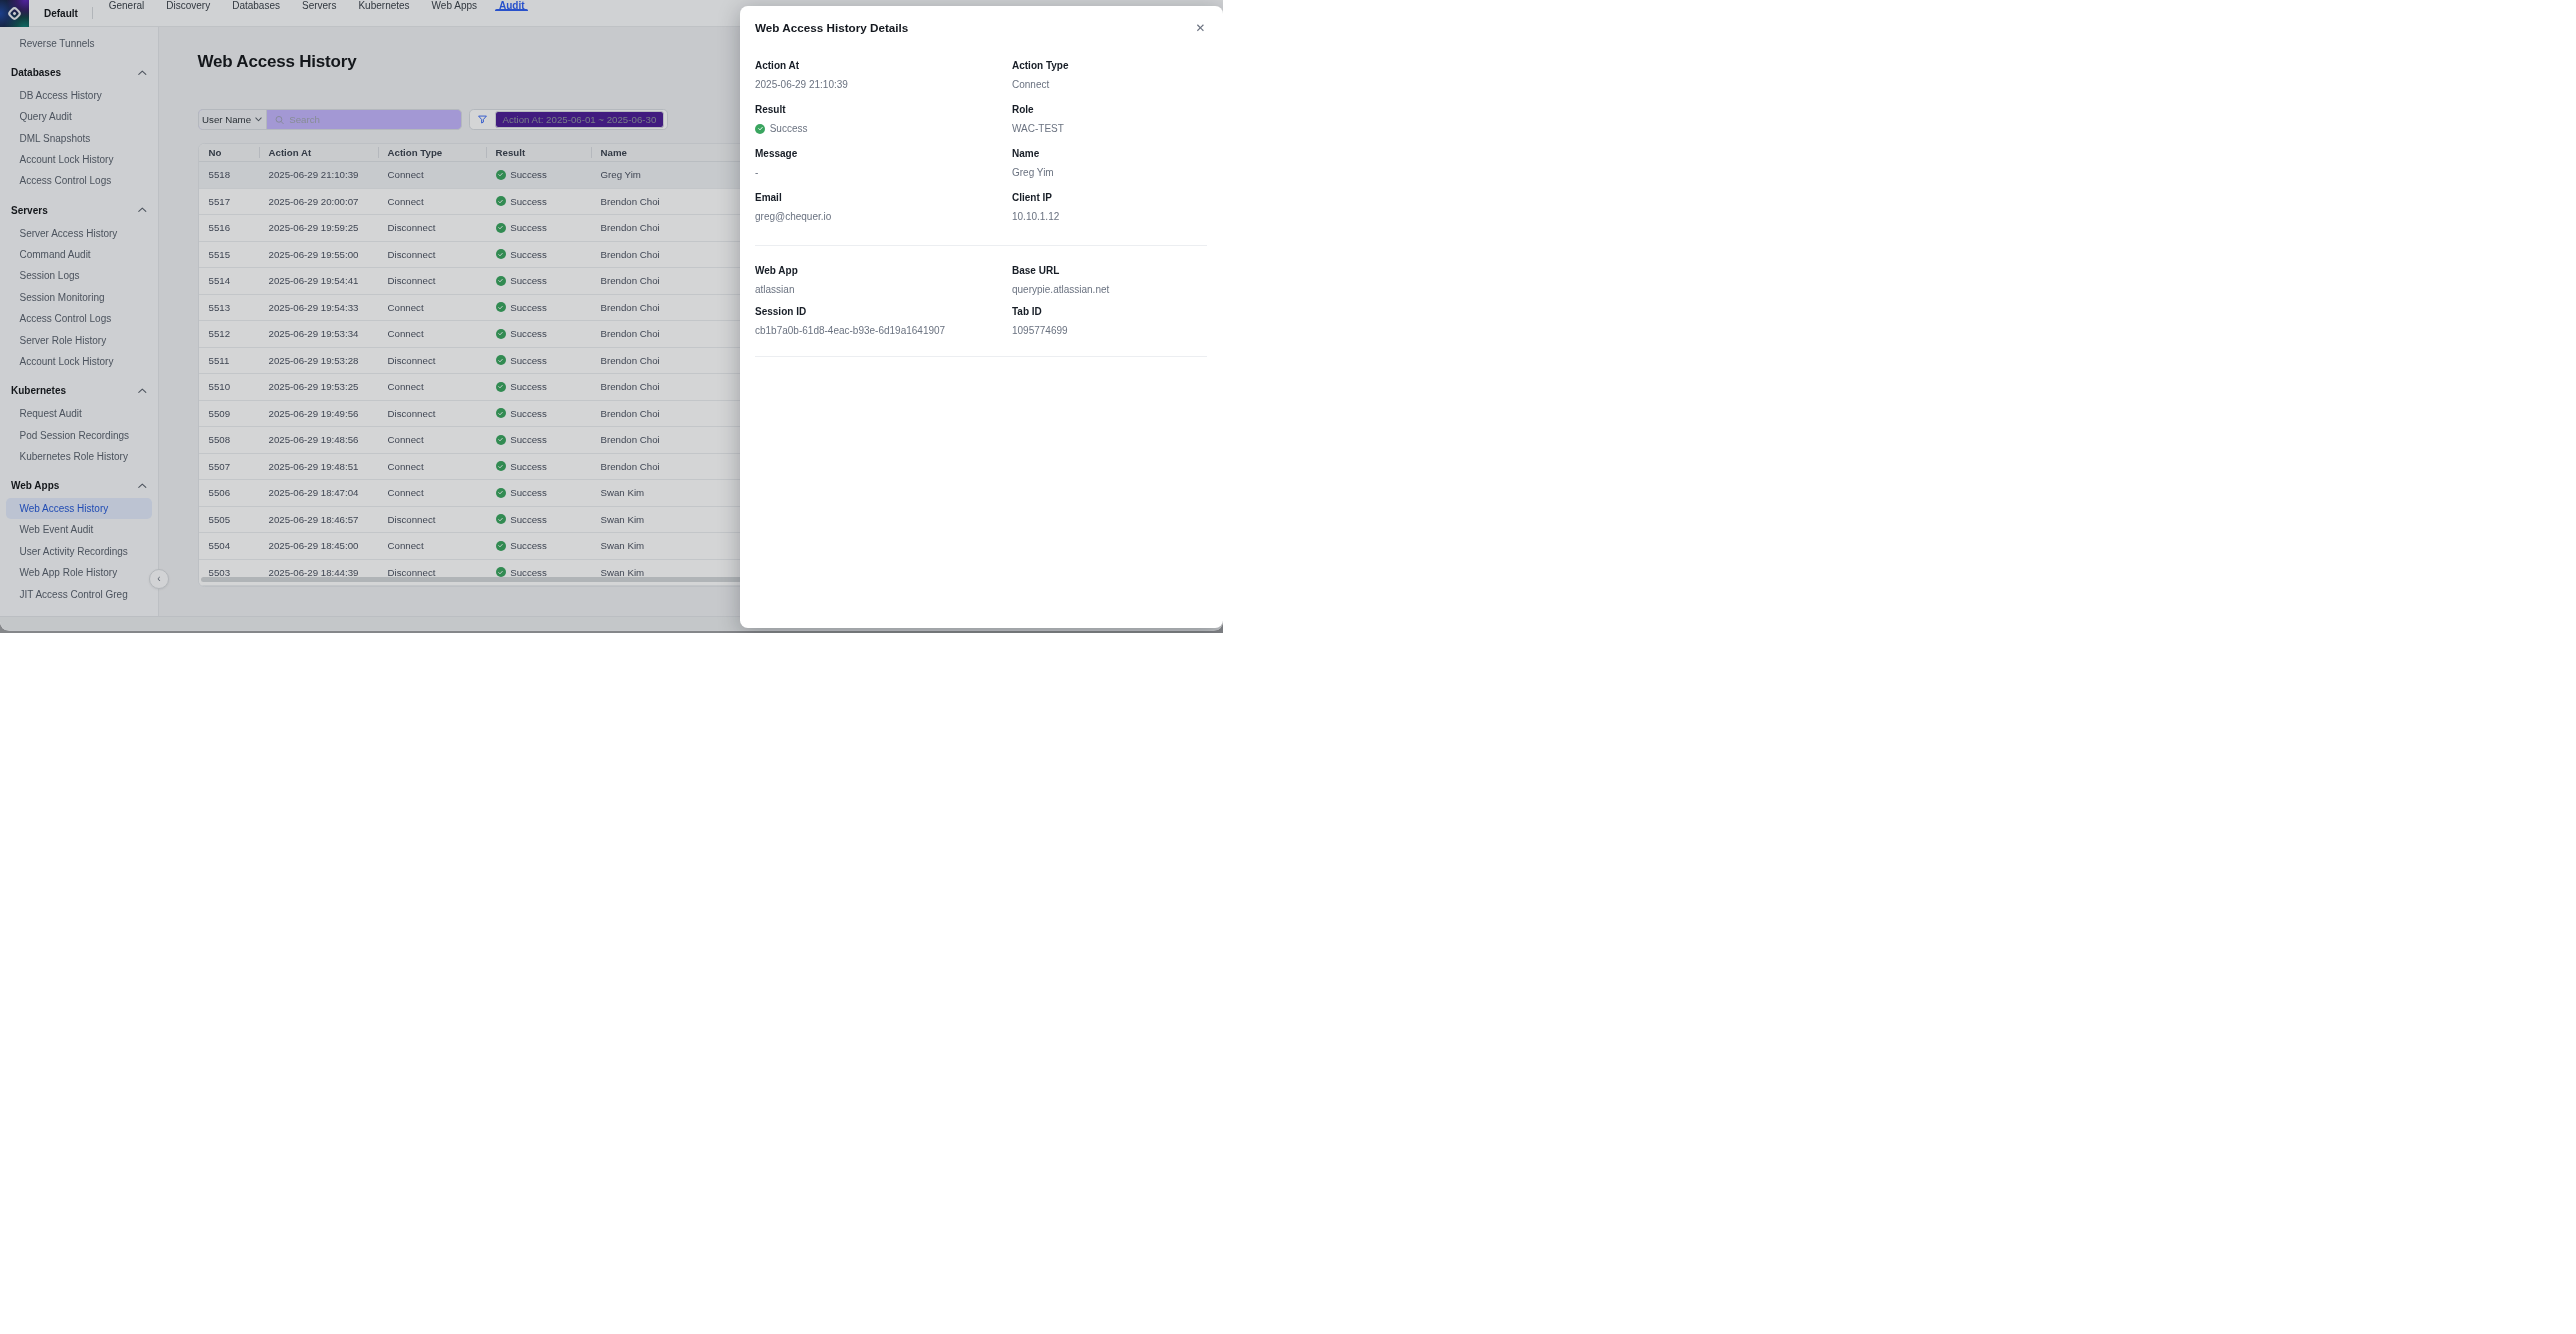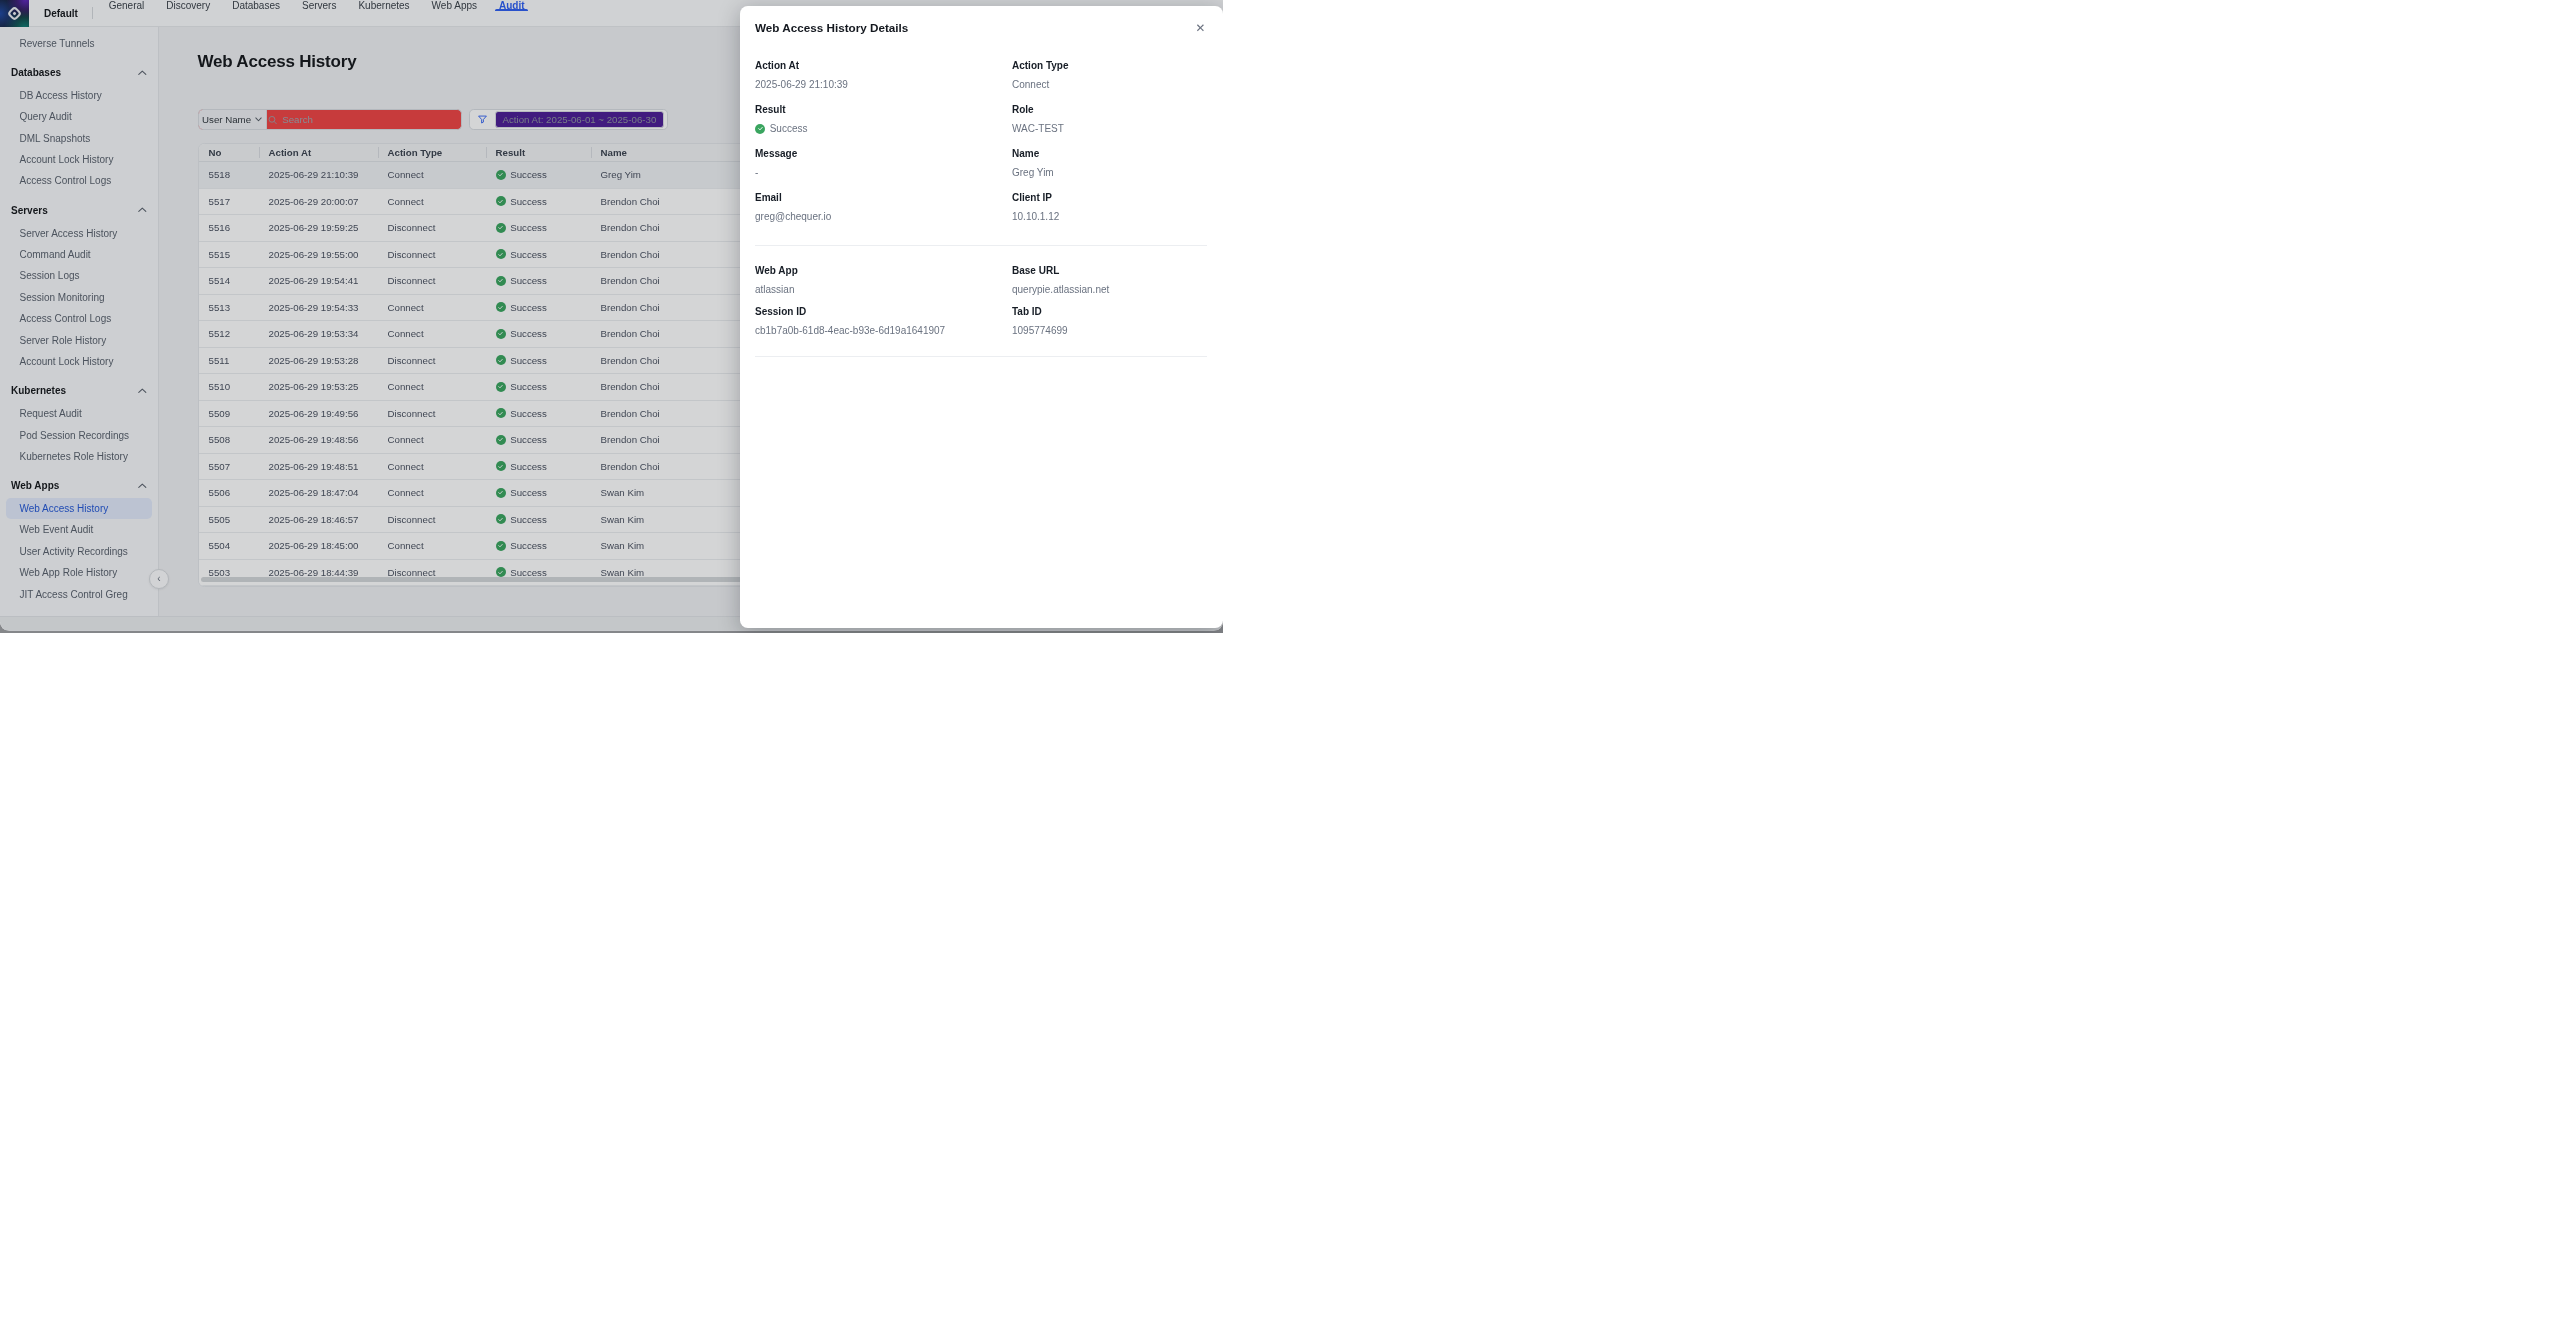--- a/index.html
+++ b/index.html
@@ -38,24 +38,24 @@
   .side-entry.t-item.is-active { background:#e2eafa; color:#2457d6; font-weight:500; margin:0 6.2px; padding-left:13.3px; border-radius:4.7px; }
   .chev-up { stroke:#5b636e; }
   .collapse-btn { position:absolute; left:149px; top:569px; width:20px; height:20px; border-radius:50%;
                   background:#fdfdfe; border:0.8px solid #d8dbdf; z-index:3; display:flex; align-items:center; justify-content:center;
                   color:#6a727d; font-size:10px; line-height:1; cursor:pointer; box-shadow:0 0.8px 2.3px rgba(20,25,35,.08); }
 
   
   .main { flex:1; position:relative; padding:22.6px 12.5px 0 26.5px; }
   .page-title { font-size:17px; line-height:23.4px; font-weight:700; color:#15181c; letter-spacing:-0.2px; }
   .filter-bar { margin-top:36px; display:flex; gap:7px; height:21px; }
-  .filter-group1 { display:flex; width:264px; border:0.8px solid #d8dce1; border-radius:4.7px; overflow:hidden; background:#ef4444; }
+  .filter-group1 { display:flex; width:264px; border:0.8px solid #d8dce1; border-radius:4.7px; overflow:hidden; background:#c4b5fd; }
   .field-select { width:68px; background:#eef0f3; border-right:0.8px solid #d8dce1; display:flex; align-items:center; justify-content:center; gap:3.9px;
                   font-size:9.7px; color:#30363d; cursor:pointer; }
-  .search-wrap { flex:1; display:flex; align-items:center; padding-left:1px; gap:5.5px; }
+  .search-wrap { flex:1; display:flex; align-items:center; padding-left:8px; gap:5.5px; }
   .search-wrap input { border:none; outline:none; font-size:9.7px; color:#30363d; width:100%; background:transparent; font-family:inherit; }
   .search-wrap input::placeholder { color:#a1a7b0; }
   .filter-group2 { display:flex; align-items:center; border:0.8px solid #d8dce1; border-radius:4.7px; background:#fff; padding:0 3.1px 0 7px; gap:7px; }
   .date-chip { height:16.4px; display:flex; align-items:center; padding:0 7px; border:0.8px solid #dcdfe3; background:#4c1d95;
                border-radius:3.1px; font-size:9.7px; color:#8e959f; }
 
   
   .table-card { margin-top:12.5px; background:#fff; border:0.8px solid #e3e6ea; border-radius:6.2px; height:444px; overflow:hidden; position:relative; }
   .thead { display:flex; height:18.7px; background:#f2f3f5; border-bottom:0.8px solid #dfe2e6; align-items:center; }
   .th { font-size:9.7px; font-weight:700; color:#3c4450; padding-left:10px; position:relative; height:100%; display:flex; align-items:center; }

